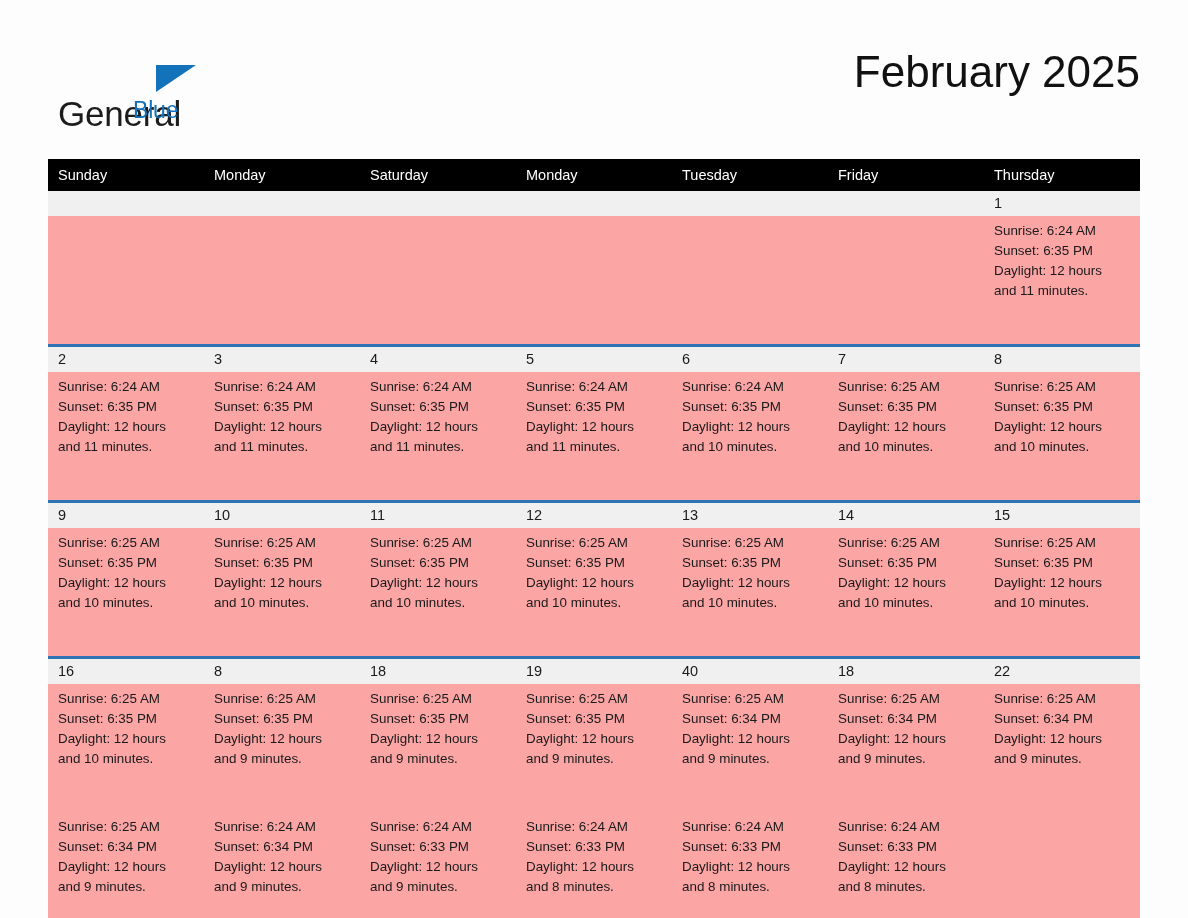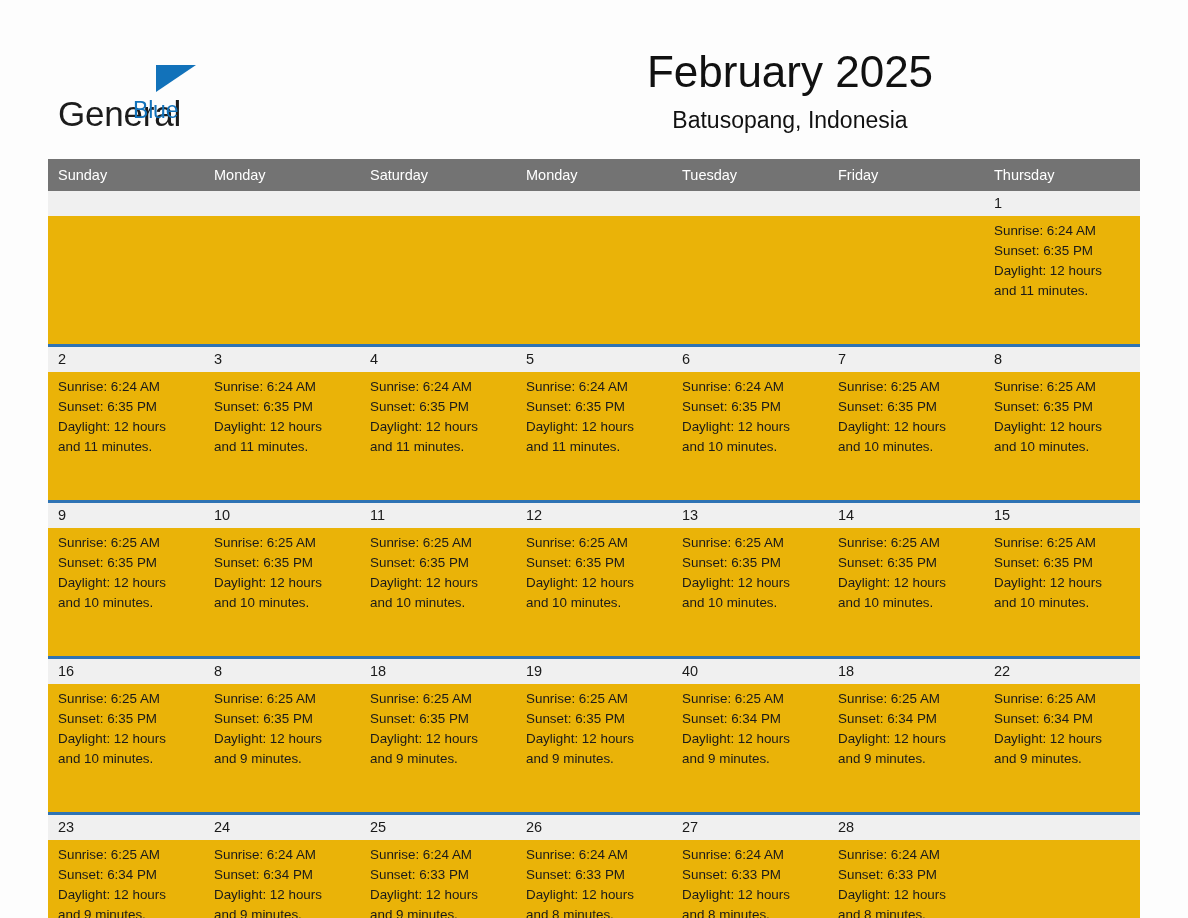--- a/index.html
+++ b/index.html
@@ -64,21 +64,21 @@
     font-size: 23px;
     line-height: 40px;
     letter-spacing: -0.2px;
     color: #1272BA;
     font-weight: 400;
   }
   .title-block {
     position: absolute;
     right: 0;
     top: 0;
-    text-align: center;
+    text-align: right;
     width: 700px;
   }
   .month-title {
     font-size: 44px;
     line-height: 52px;
     font-weight: 400;
     color: #111111;
     letter-spacing: 0px;
   }
   .location-title {
@@ -97,21 +97,21 @@
     width: 1092px;
   }
   table.cal {
     border-collapse: collapse;
     table-layout: fixed;
     width: 1092px;
   }
   table.cal col { width: 156px; }
 
   thead th {
-    background: #737373;
+    background: #000000;
     color: #ffffff;
     font-size: 14.5px;
     font-weight: 400;
     text-align: left;
     padding: 7px 0 8px 10px;
     height: 17px;
     vertical-align: middle;
   }
 
   tbody tr.daynum-row td {
@@ -121,21 +121,21 @@
     color: #1a1a1a;
     padding: 4px 0 4px 10px;
     height: 17px;
     vertical-align: top;
     line-height: 17px;
   }
   tbody tr.daynum-row.first-row td {
     border-top: none;
   }
   tbody tr.detail-row td {
-    background: #eab308;
+    background: #fca5a5;
     font-size: 13.4px;
     line-height: 20px;
     color: #1a1a1a;
     padding: 5px 8px 28px 10px;
     vertical-align: top;
     height: 95px;
   }
   tbody tr.detail-row td .line { display: block; white-space: nowrap; }
   td.empty { }
 </style>
@@ -147,21 +147,20 @@
   <div class="masthead">
 
     <div class="logo">
       <span class="logo-general">General</span>
       <span class="logo-triangle"></span>
       <span class="logo-blue">Blue</span>
     </div>
 
     <div class="title-block">
       <div class="month-title">February 2025</div>
-      <div class="location-title">Batusopang, Indonesia</div>
     </div>
 
   </div>
 
   <div class="calendar">
     <table class="cal">
       <colgroup>
         <col>
           <col>
           <col>
@@ -357,29 +356,20 @@
               <span class="line">Daylight: 12 hours</span>
               <span class="line">and 9 minutes.</span>
             </td>
             <td>
               <span class="line">Sunrise: 6:25 AM</span>
               <span class="line">Sunset: 6:34 PM</span>
               <span class="line">Daylight: 12 hours</span>
               <span class="line">and 9 minutes.</span>
             </td>
           </tr>
-          <tr class="daynum-row">
-            <td>23</td>
-            <td>24</td>
-            <td>25</td>
-            <td>26</td>
-            <td>27</td>
-            <td>28</td>
-            <td></td>
-          </tr>
           <tr class="detail-row">
             <td>
               <span class="line">Sunrise: 6:25 AM</span>
               <span class="line">Sunset: 6:34 PM</span>
               <span class="line">Daylight: 12 hours</span>
               <span class="line">and 9 minutes.</span>
             </td>
             <td>
               <span class="line">Sunrise: 6:24 AM</span>
               <span class="line">Sunset: 6:34 PM</span>

